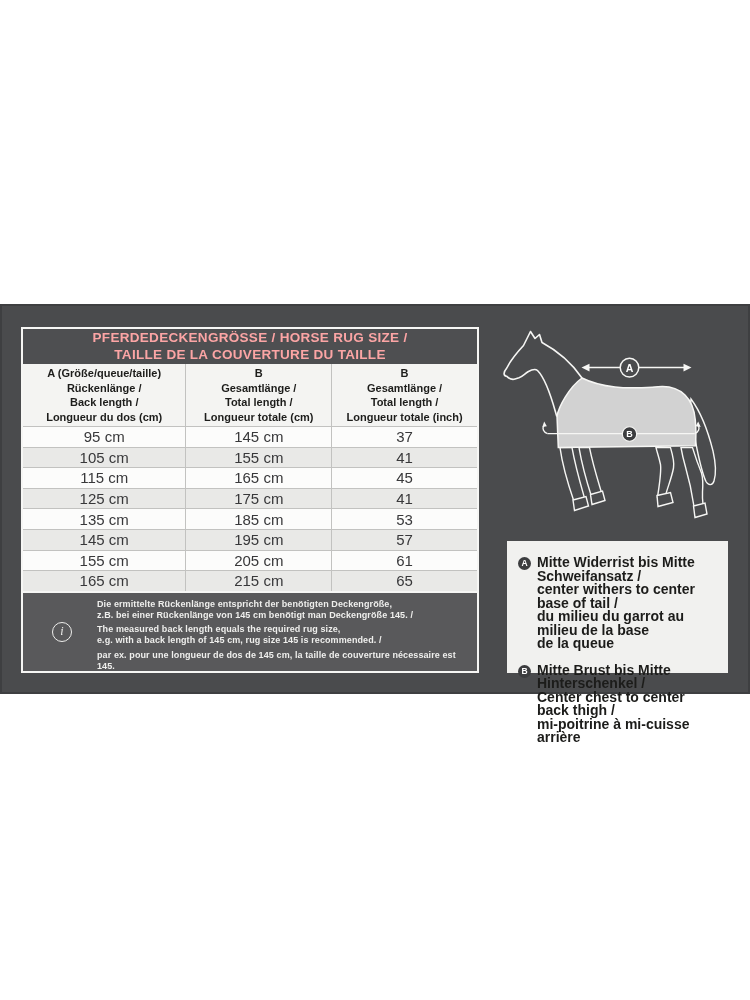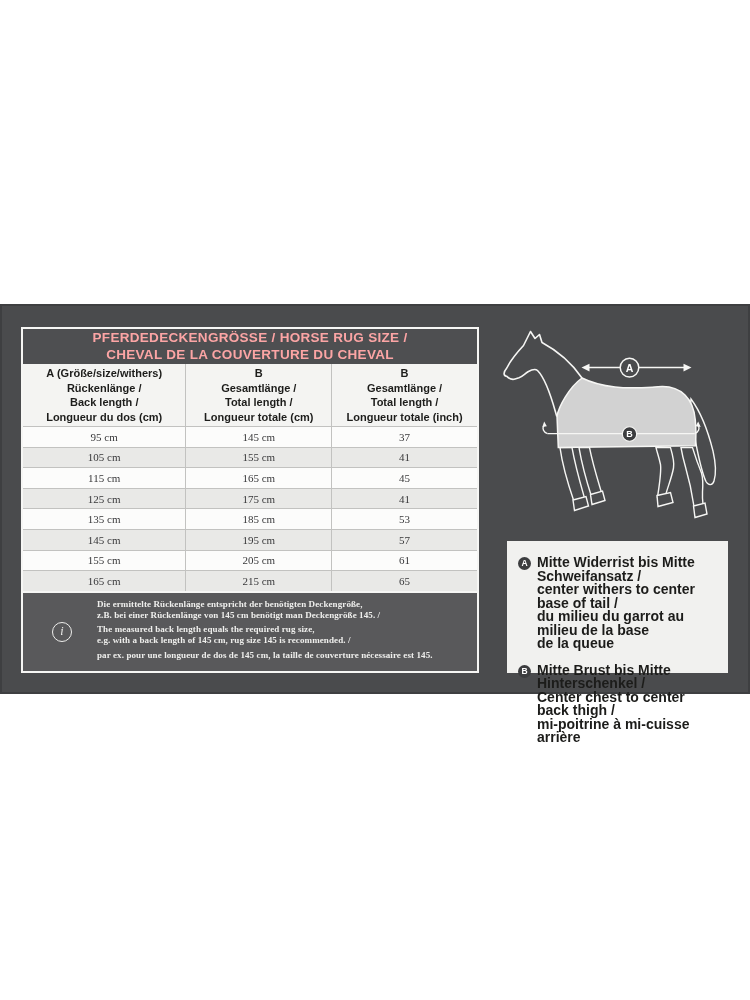--- a/index.html
+++ b/index.html
@@ -23,30 +23,30 @@
   .head-row{display:flex;height:62px;background:var(--header-bg);}
   .h-cell{display:flex;flex-direction:column;align-items:center;justify-content:center;
     font-size:11px;font-weight:bold;line-height:14.5px;color:#1d1d1b;text-align:center;
     border-right:1px solid var(--grid-line);}
   .h-cell:last-child{border-right:none;}
   .col-a{width:36%;} .col-b{width:32.1%;} .col-c{width:31.9%;}
   .t-row{display:flex;height:20.6px;border-top:1px solid var(--grid-line);}
   .t-row:nth-child(odd){background:var(--row-light);}
   .t-row:nth-child(even){background:var(--row-dark);}
   .t-cell{display:flex;align-items:center;justify-content:center;
-    font-size:11px;color:#38383a;border-right:1px solid var(--grid-line);font-family:Liberation Serif, serif;}
+    font-size:15px;color:#38383a;border-right:1px solid var(--grid-line);}
   .t-cell:last-child{border-right:none;}
   .note{position:relative;height:80px;background:var(--footer-bg);
     border-top:2px solid var(--table-border);}
   .info-icon{position:absolute;left:29px;top:50%;transform:translateY(-50%);
     width:20px;height:20px;border:1.5px solid #eeeeec;border-radius:50%;
     color:#eeeeec;font-size:12px;line-height:17px;text-align:center;font-style:italic;
     font-family:"Liberation Serif",serif;}
   .note-text{padding:6px 8px 0 74px;}
-  .note-p{margin-bottom:3.5px;font-family:Liberation Serif, serif;}
+  .note-p{margin-bottom:3.5px;}
   .note-line{font-size:9px;font-weight:bold;line-height:11px;color:#efefed;letter-spacing:.1px;}
 
   
   .legend{position:absolute;left:505px;top:235px;width:221px;height:132px;
     background:var(--legend-bg);padding:15px 8px 0 11px;}
   .legend-item{display:flex;margin-bottom:13px;}
   .legend-badge{flex:0 0 13px;width:13px;height:13px;border-radius:50%;margin:1px 6px 0 0;
     background:var(--badge-dark);color:#ffffff;font-size:8.5px;font-weight:bold;
     line-height:13px;text-align:center;}
   .legend-lines{font-size:14px;font-weight:bold;line-height:13.5px;color:#1c1c1a;}
@@ -57,25 +57,25 @@
 </style>
 </head>
 <body>
 
 <div class="page">
   <div class="panel">
 
     <div class="size-table">
       <div class="title-bar">
         <div>PFERDEDECKENGRÖSSE / HORSE RUG SIZE /</div>
-        <div>CHEVAL DE LA COUVERTURE DU CHEVAL</div>
+        <div>TAILLE DE LA COUVERTURE DU TAILLE</div>
       </div>
       <div class="head-row">
           <div class="h-cell col-a">
-            <div>A (Größe/size/withers)</div>
+            <div>A (Größe/queue/taille)</div>
             <div>Rückenlänge /</div>
             <div>Back length /</div>
             <div>Longueur du dos (cm)</div>
           </div>
           <div class="h-cell col-b">
             <div>B</div>
             <div>Gesamtlänge /</div>
             <div>Total length /</div>
             <div>Longueur totale (cm)</div>
           </div>

